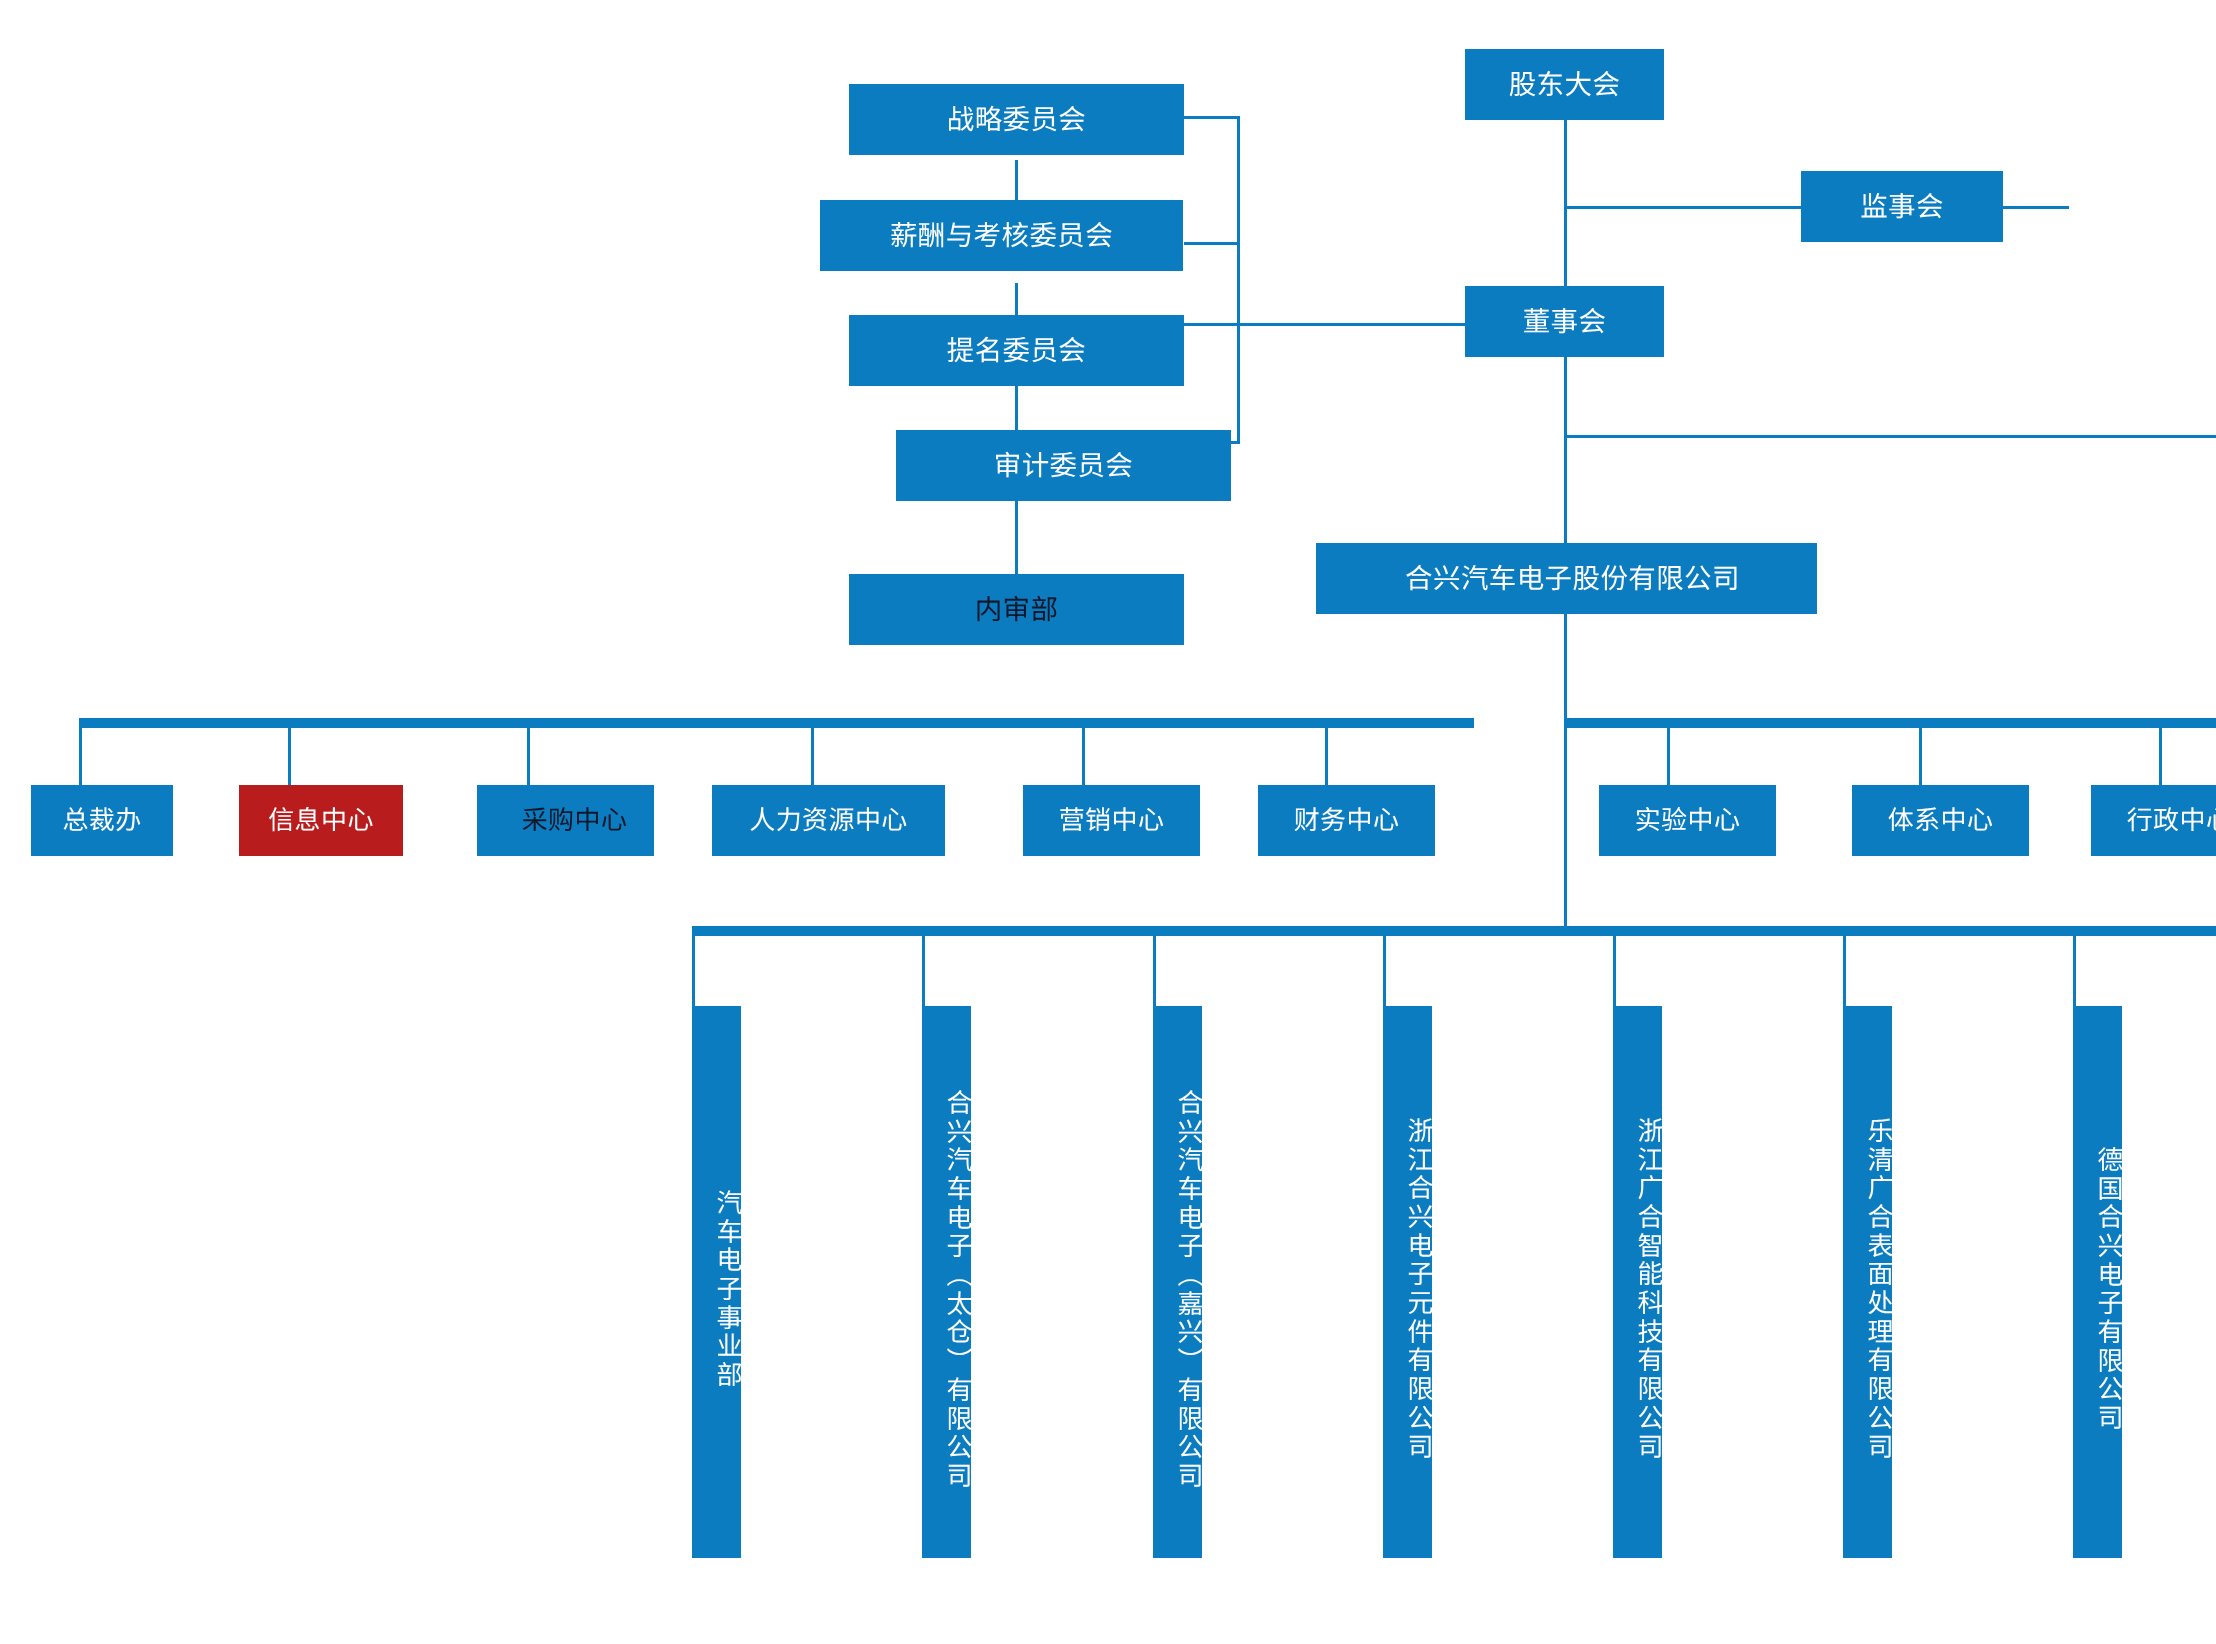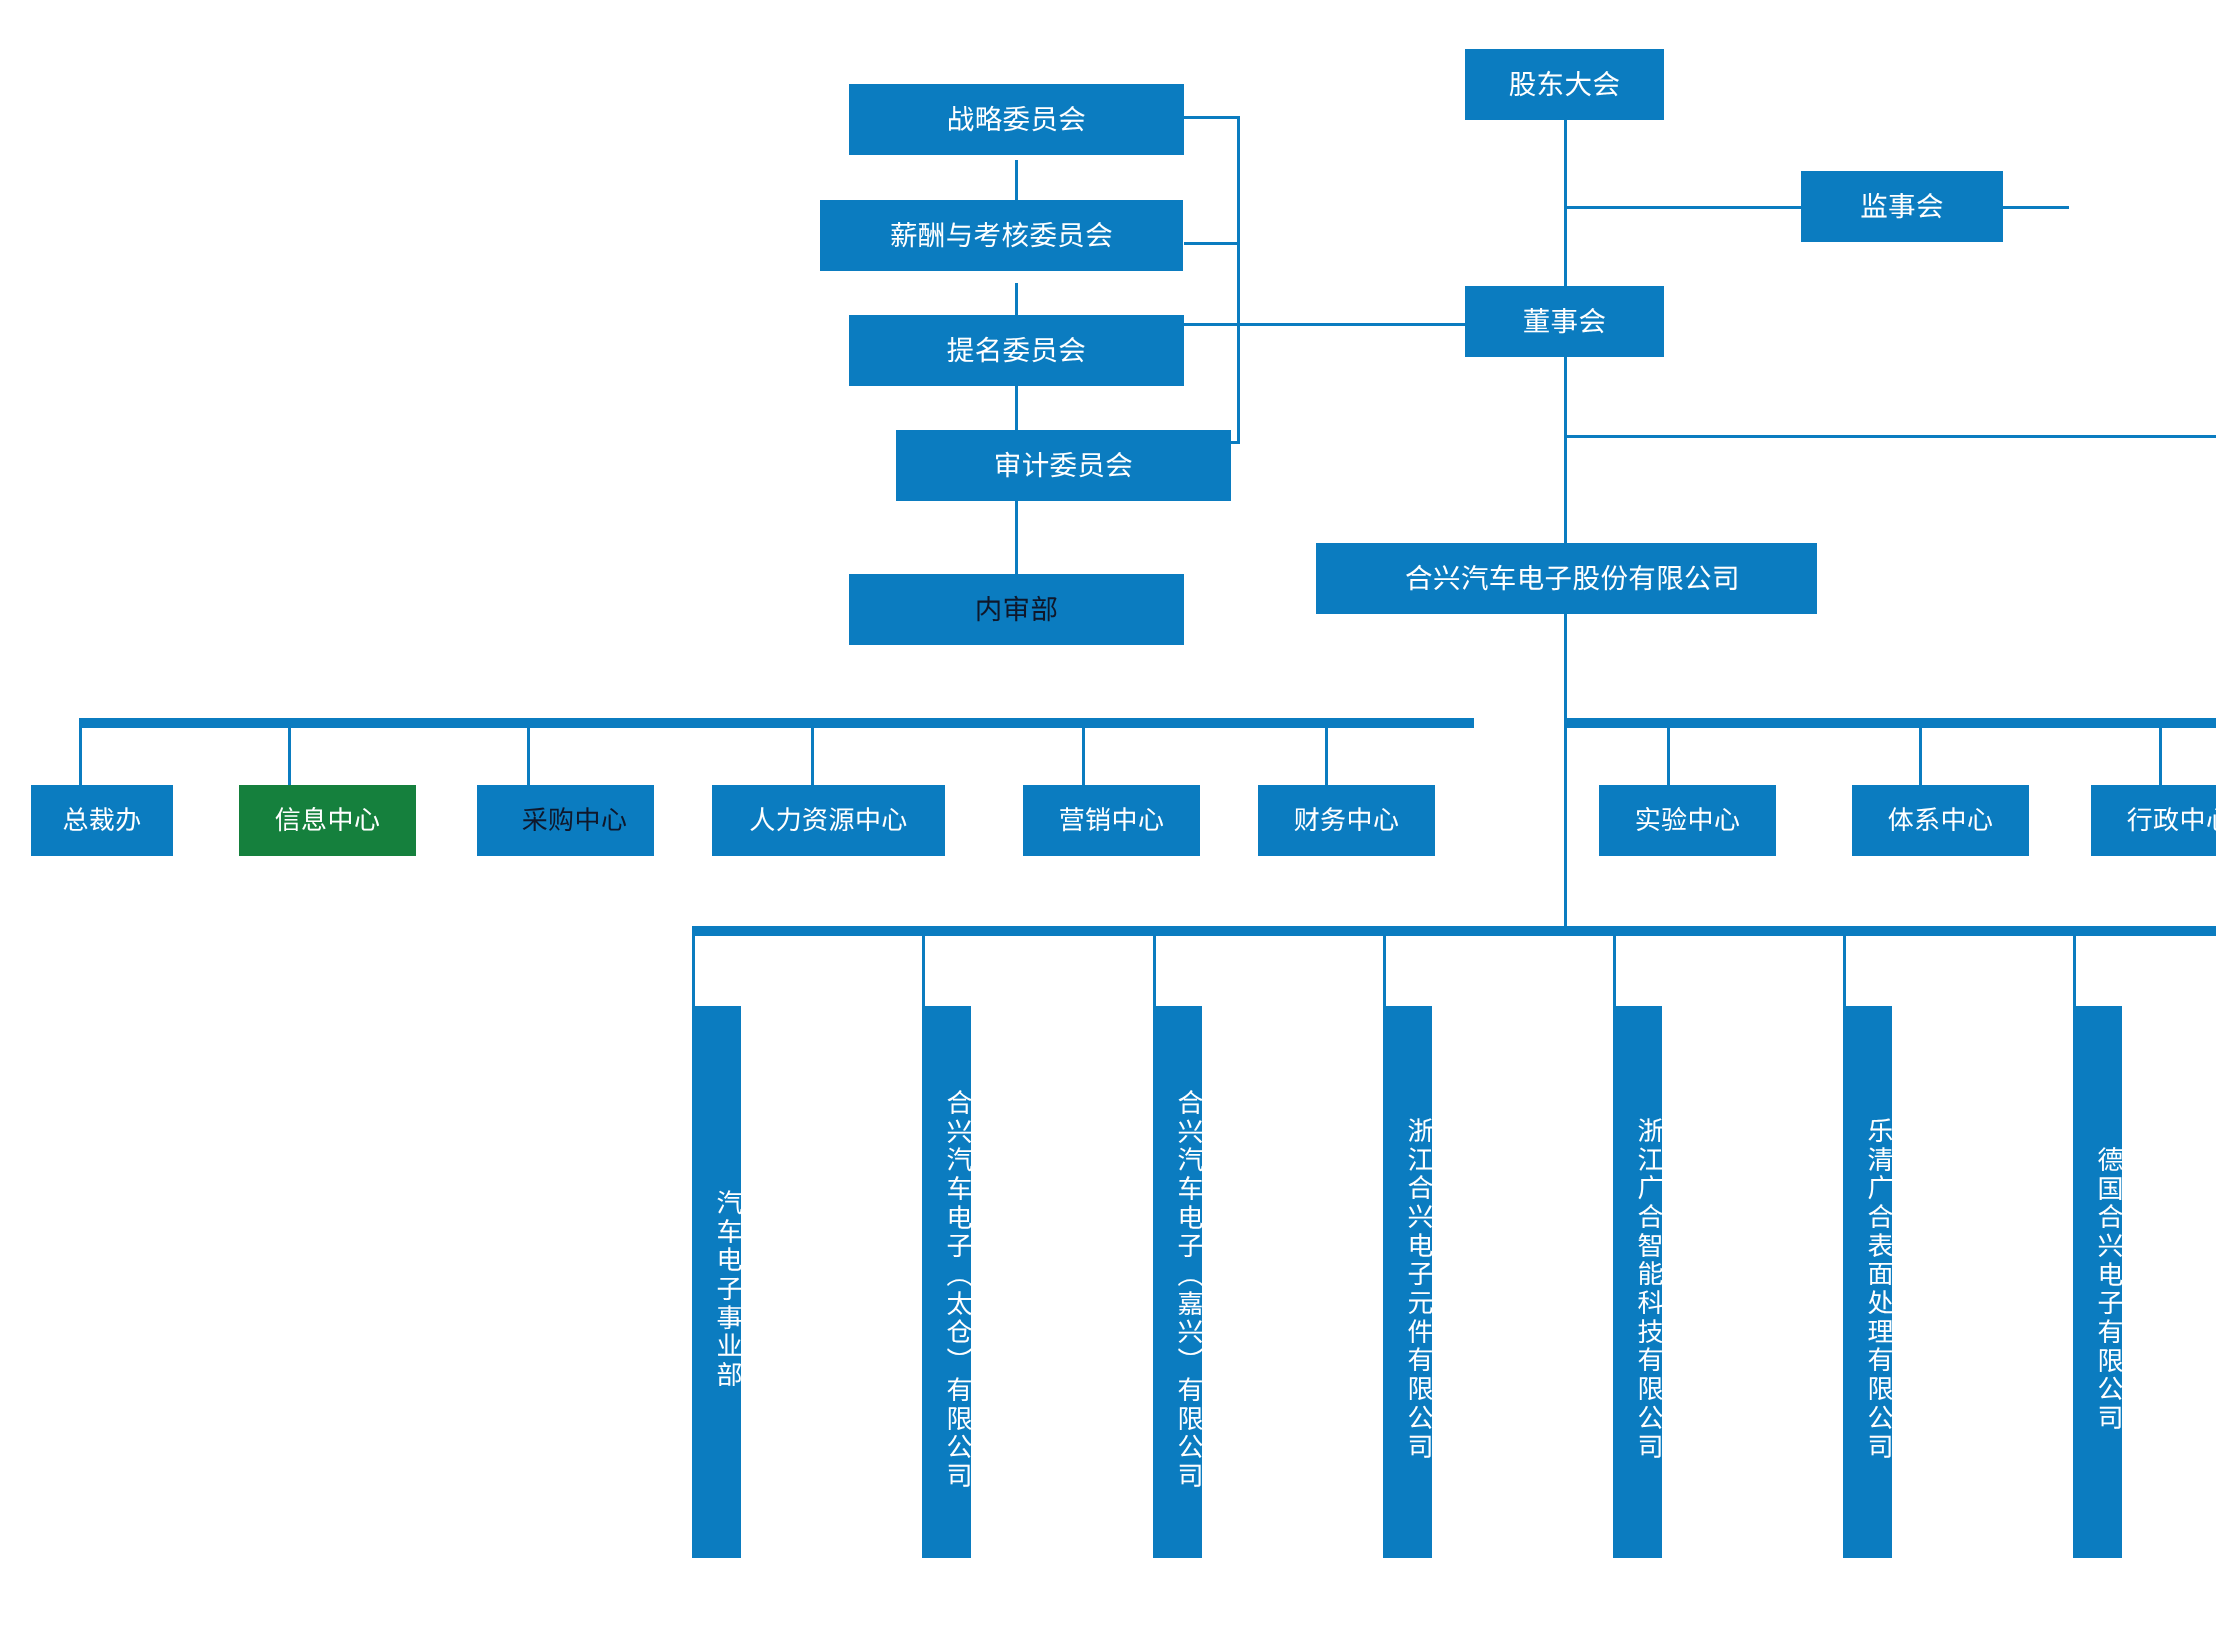--- a/index.html
+++ b/index.html
@@ -116,21 +116,21 @@
 
   <div class="node h" style="left: 849px; top: 315px; width: 335px; height: 71px; background: rgb(11, 124, 192); color: rgb(255, 255, 255);">提名委员会</div>
 
   <div class="node h" style="left: 849px; top: 430px; width: 335px; height: 71px; background: rgb(11, 124, 192); color: rgb(255, 255, 255); margin-left: 47px;">审计委员会</div>
 
   <div class="node h" style="left: 849px; top: 574px; width: 335px; height: 71px; background: rgb(11, 124, 192); color: #0f172a;">内审部</div>
 
   <div class="node h" style="left: 1316px; top: 543px; width: 501px; height: 71px; background: rgb(11, 124, 192); color: rgb(255, 255, 255); padding-left: 20px;">合兴汽车电子股份有限公司</div>
 
   <div class="node h" style="left: 31px; top: 785px; width: 142px; height: 71px; font-size: 26px; background: rgb(11, 124, 192); color: rgb(255, 255, 255);">总裁办</div>
-  <div class="node h" style="left: 239px; top: 785px; width: 177px; height: 71px; font-size: 26px; background: #15803d; color: rgb(255, 255, 255); padding-left: 8px;">信息中心</div>
+  <div class="node h" style="left: 239px; top: 785px; width: 164px; height: 71px; font-size: 26px; background: #b91c1c; color: rgb(255, 255, 255); padding-left: 8px;">信息中心</div>
   <div class="node h" style="left: 477px; top: 785px; width: 177px; height: 71px; font-size: 26px; background: rgb(11, 124, 192); color: #0f172a; padding-left: 26px;">采购中心</div>
   <div class="node h" style="left: 712px; top: 785px; width: 233px; height: 71px; font-size: 26px; background: rgb(11, 124, 192); color: rgb(255, 255, 255); font-family: Liberation Serif, serif;">人力资源中心</div>
   <div class="node h" style="left: 1014px; top: 785px; width: 177px; height: 71px; font-size: 26px; background: rgb(11, 124, 192); color: rgb(255, 255, 255); margin-left: 9px;">营销中心</div>
   <div class="node h" style="left: 1258px; top: 785px; width: 177px; height: 71px; font-size: 26px; background: rgb(11, 124, 192); color: rgb(255, 255, 255);">财务中心</div>
   <div class="node h" style="left: 1599px; top: 785px; width: 177px; height: 71px; font-size: 26px; background: rgb(11, 124, 192); color: rgb(255, 255, 255);">实验中心</div>
   <div class="node h" style="left: 1852px; top: 785px; width: 177px; height: 71px; font-size: 26px; background: rgb(11, 124, 192); color: rgb(255, 255, 255);">体系中心</div>
   <div class="node h" style="left: 2091px; top: 785px; width: 177px; height: 71px; font-size: 26px; background: rgb(11, 124, 192); color: rgb(255, 255, 255);">行政中心</div>
 
   <div class="node v" style="left: 692px; top: 1006px; width: 49px; height: 552px; background: rgb(11, 124, 192); color: rgb(255, 255, 255);">汽车电子事业部</div>
   <div class="node v" style="left: 922px; top: 1006px; width: 49px; height: 552px; background: rgb(11, 124, 192); color: rgb(255, 255, 255);">合兴汽车电子（太仓）有限公司</div>

